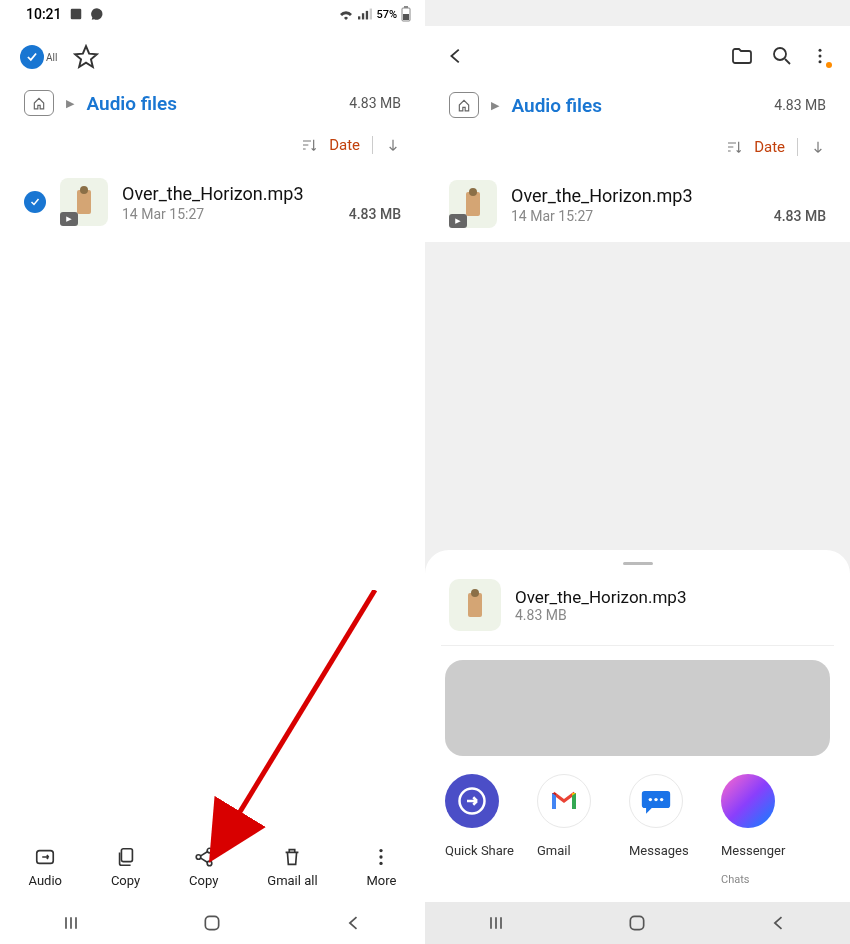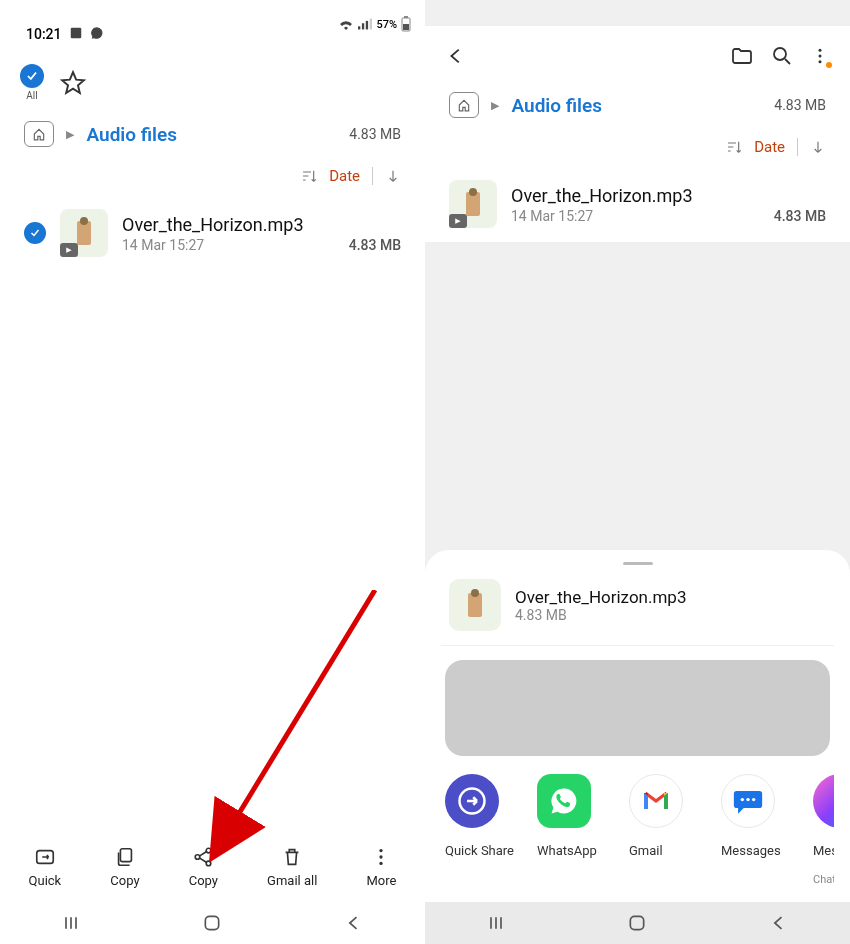--- a/index.html
+++ b/index.html
@@ -2,27 +2,27 @@
 <html><head>
 <meta charset="utf-8">
 <style>
 * { margin: 0; padding: 0; box-sizing: border-box; font-family: -apple-system, Roboto, "Segoe UI", sans-serif; }
 body { width: 850px; height: 944px; display: flex; background: #fff; position: relative; }
 .panel { width: 425px; height: 944px; position: relative; background: #fff; overflow: hidden; }
 .panel.right { background: #f0f0f0; }
 
 
 .status-bar { display: flex; justify-content: space-between; align-items: center; padding: 6px 14px 4px 26px; font-size: 14px; font-weight: 500; background: #fff; }
-.status-left { display: flex; gap: 7px; margin-top: 20px; }
+.status-left { display: flex; align-items: center; gap: 7px; }
 .status-right { display: flex; align-items: center; gap: 4px; font-size: 11px; }
 .panel.right .status-bar { visibility: hidden; }
 
 
 .header { display: flex; align-items: center; padding: 18px 20px 14px 20px; gap: 16px; background: #fff; }
-.select-all { display: flex; flex-direction: column; align-items: center; gap: 2px; }
+.select-all { display: flex; flex-direction: row; align-items: center; gap: 2px; }
 .check-circle { width: 24px; height: 24px; background: #1976d2; border-radius: 50%; display: flex; align-items: center; justify-content: center; color: #fff; }
 .select-all-label { font-size: 10px; color: #555; }
 .header-title { font-size: 22px; font-weight: 600; flex: 1; color: #000; }
 .header-icon { color: #333; }
 
 
 .breadcrumb { display: flex; align-items: center; padding: 6px 24px 10px 24px; gap: 12px; background: #fff; }
 .home-btn { width: 30px; height: 26px; border: 1.5px solid #888; border-radius: 6px; display: flex; align-items: center; justify-content: center; color: #555; }
 .bc-caret { color: #888; font-size: 11px; }
 .bc-link { color: #1976d2; font-size: 19px; font-weight: 600; }
@@ -171,21 +171,21 @@
       </div>
     </div>
   </div>
 
   <div class="bottom-bar">
     <div class="action">
       <svg width="22" height="22" viewBox="0 0 24 24">
           <rect x="3" y="5" width="18" height="14" rx="3" fill="none" stroke="#333" stroke-width="1.8"></rect>
           <path d="M9 12h7m0 0l-2-2m2 2l-2 2" stroke="#333" stroke-width="1.8" fill="none"></path>
         </svg>
-      <span>Quick</span>
+      <span>Audio</span>
     </div>
     <div class="action">
       <svg width="22" height="22" viewBox="0 0 24 24">
           <rect x="7" y="3" width="12" height="14" rx="2" fill="none" stroke="#333" stroke-width="1.8"></rect>
           <path d="M5 7v12a2 2 0 002 2h10" fill="none" stroke="#333" stroke-width="1.8"></path>
         </svg>
       <span>Copy</span>
     </div>
     <div class="action">
       <svg width="22" height="22" viewBox="0 0 24 24">
@@ -313,28 +313,20 @@
       <div class="sheet-preview"></div>
       <div class="share-apps">
         <div class="app">
           <div class="app-icon ic-quickshare">
             <svg width="30" height="30" viewBox="0 0 24 24">
                 <circle cx="12" cy="12" r="10" fill="none" stroke="#fff" stroke-width="2"></circle>
                 <path d="M8 12h8m0 0l-3-3m3 3l-3 3" stroke="#fff" stroke-width="2" fill="none"></path>
               </svg>
           </div>
           <span class="app-label">Quick Share</span>
-        </div>
-        <div class="app">
-          <div class="app-icon ic-whatsapp">
-            <svg width="30" height="30" viewBox="0 0 24 24">
-                <path d="M12 2a10 10 0 00-8.5 15.3L2 22l4.8-1.4A10 10 0 1012 2zm4.6 13.7c-.2.6-1.3 1.1-1.8 1.1-.5.1-1 .1-3.3-1-2.8-1.3-4.5-4.2-4.6-4.4-.1-.2-1-1.4-1-2.7s.6-1.9.9-2.1c.2-.2.5-.3.7-.3h.5c.2 0 .4 0 .6.5l.8 2c.1.2 0 .4-.1.5l-.4.5c-.1.2-.2.3-.1.5.2.3.8 1.3 1.7 2 1.2 1 2.1 1.3 2.4 1.4.2.1.4 0 .5-.1l.7-.8c.2-.2.4-.2.6-.1l1.9.9c.2.1.4.2.4.3 0 .2 0 .5-.4.8z" fill="#fff"></path>
-              </svg>
-          </div>
-          <span class="app-label">WhatsApp</span>
         </div>
         <div class="app">
           <div class="app-icon ic-gmail">
             <svg width="32" height="32" viewBox="0 0 24 24">
                 <path d="M4 6h16v12H4z" fill="#fff"></path>
                 <path d="M4 6l8 6 8-6" fill="none" stroke="#ea4335" stroke-width="2.5"></path>
                 <rect x="3" y="6" width="3" height="12" fill="#4285f4"></rect>
                 <rect x="18" y="6" width="3" height="12" fill="#34a853"></rect>
                 <path d="M3 6l3 2V6z" fill="#c5221f"></path>
                 <path d="M21 6l-3 2V6z" fill="#fbbc04"></path>

